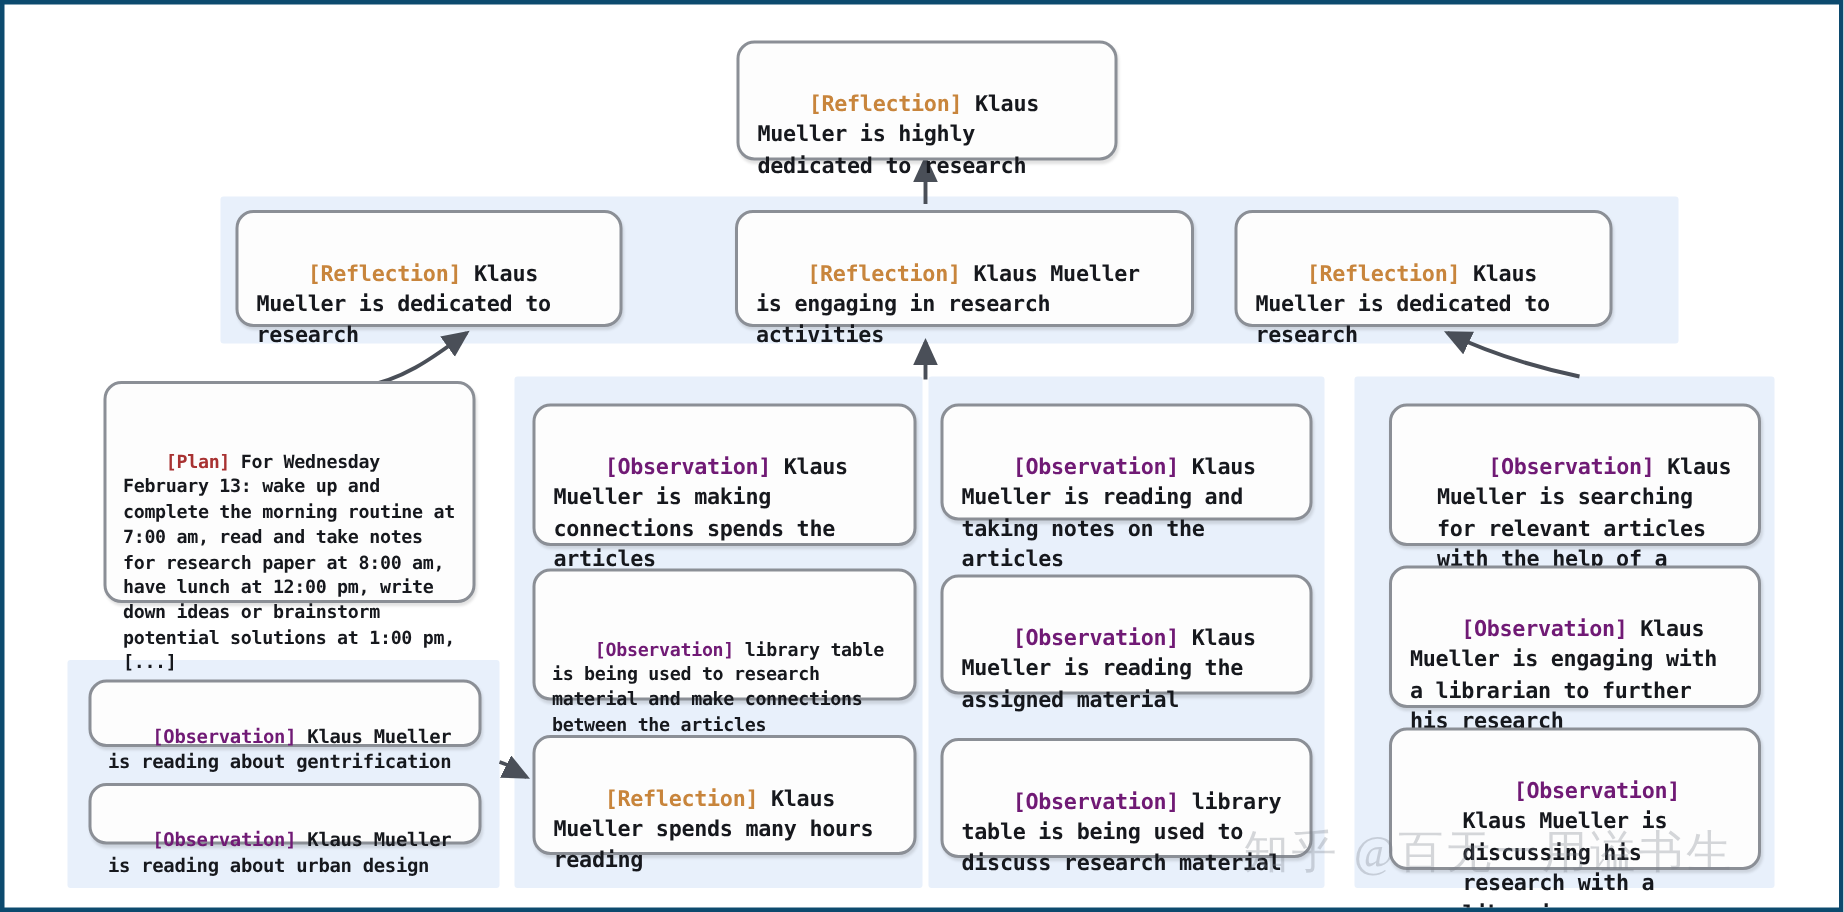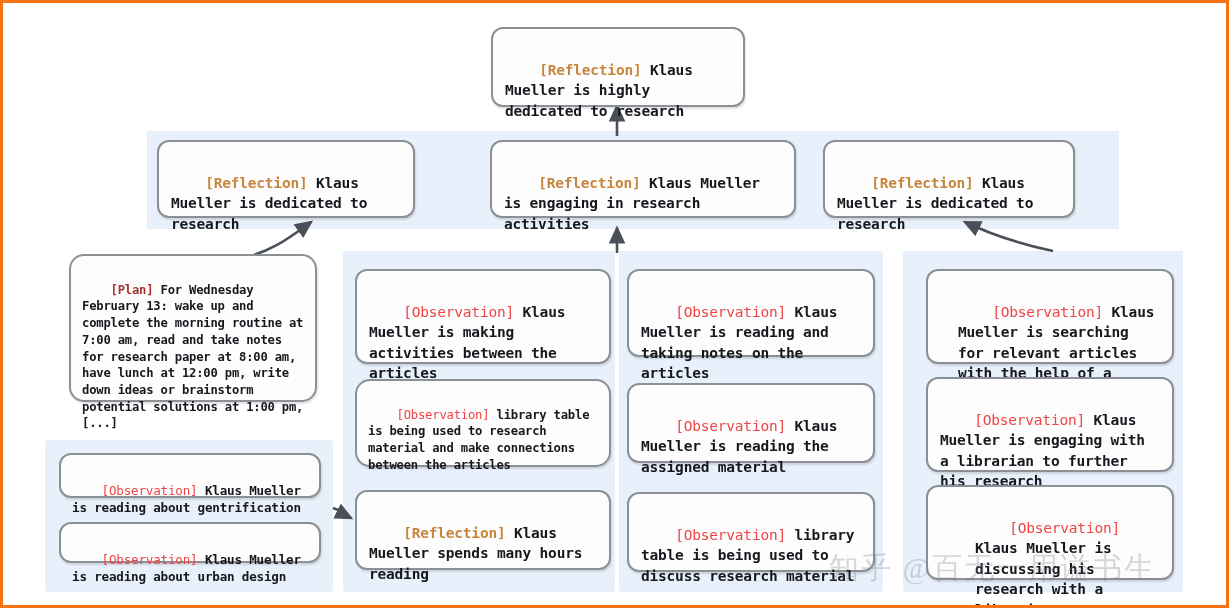--- a/index.html
+++ b/index.html
@@ -9,21 +9,21 @@
   }
   body {
     font-family: "DejaVu Sans Mono", "Liberation Mono", monospace;
   }
   #canvas {
     position: relative;
     width: 1229px;
     height: 608px;
     background: #ffffff;
     box-sizing: border-box;
-    border: 3px solid #f97316;
+    border: 3px solid #0c4a6e;
     overflow: hidden;
   }
   
   .panel {
     position: absolute;
     background: #e8f0fb;
     border-radius: 2px;
   }
   
   .node {
@@ -37,30 +37,29 @@
     font-weight: bold;
     font-size: 14.5px;
     line-height: 1.42;
     letter-spacing: -0.2px;
     white-space: pre-wrap;
     box-shadow: 1px 2px 2px rgba(0,0,0,0.12);
   }
   .node.small {
     font-size: 12.2px;
     line-height: 1.37;
-    padding: 9px 11px;
-    border-radius: 15px;
+    padding: 27px 11px;
   }
   .node.tiny {
     font-size: 12.6px;
     line-height: 1.4;
     padding: 9px 11px;
   }
   .tag-reflection { color: #c8853c; font-weight: bold; }
-  .tag-observation { color: #ef4444; font-weight: normal; }
+  .tag-observation { color: #701a75; font-weight: bold; }
   .tag-plan { color: #a83232; font-weight: bold; }
 
   svg.arrows {
     position: absolute;
     left: 0; top: 0;
     width: 1229px;
     height: 608px;
     pointer-events: none;
   }
   .watermark {
@@ -128,32 +127,32 @@
 
   <div class="node tiny" style="left:56px; top:450px; width:262px; height:45px;">
     <span class="tag-observation">[Observation]</span><span> Klaus Mueller is reading about gentrification</span>
   </div>
 
   <div class="node tiny" style="left:56px; top:519px; width:262px; height:41px;">
     <span class="tag-observation">[Observation]</span><span> Klaus Mueller is reading about urban design</span>
   </div>
 
   <div class="node" style="left:352px; top:266px; width:256px; height:95px;">
-    <span class="tag-observation">[Observation]</span><span> Klaus Mueller is making activities between the articles</span>
+    <span class="tag-observation">[Observation]</span><span> Klaus Mueller is making connections spends the articles</span>
   </div>
 
   <div class="node small" style="left:352px; top:376px; width:256px; height:88px;">
     <span class="tag-observation">[Observation]</span><span> library table is being used to research material and make connections between the articles</span>
   </div>
 
   <div class="node" style="left:352px; top:487px; width:256px; height:80px;">
     <span class="tag-reflection">[Reflection]</span><span> Klaus Mueller spends many hours reading</span>
   </div>
 
-  <div class="node" style="left:624px; top:266px; width:248px; height:88px;">
+  <div class="node" style="left:624px; top:266px; width:248px; height:78px;">
     <span class="tag-observation">[Observation]</span><span> Klaus Mueller is reading and taking notes on the articles</span>
   </div>
 
   <div class="node" style="left:624px; top:380px; width:248px; height:80px;">
     <span class="tag-observation">[Observation]</span><span> Klaus Mueller is reading the assigned material</span>
   </div>
 
   <div class="node" style="left:624px; top:489px; width:248px; height:80px;">
     <span class="tag-observation">[Observation]</span><span> library table is being used to discuss research material</span>
   </div>

